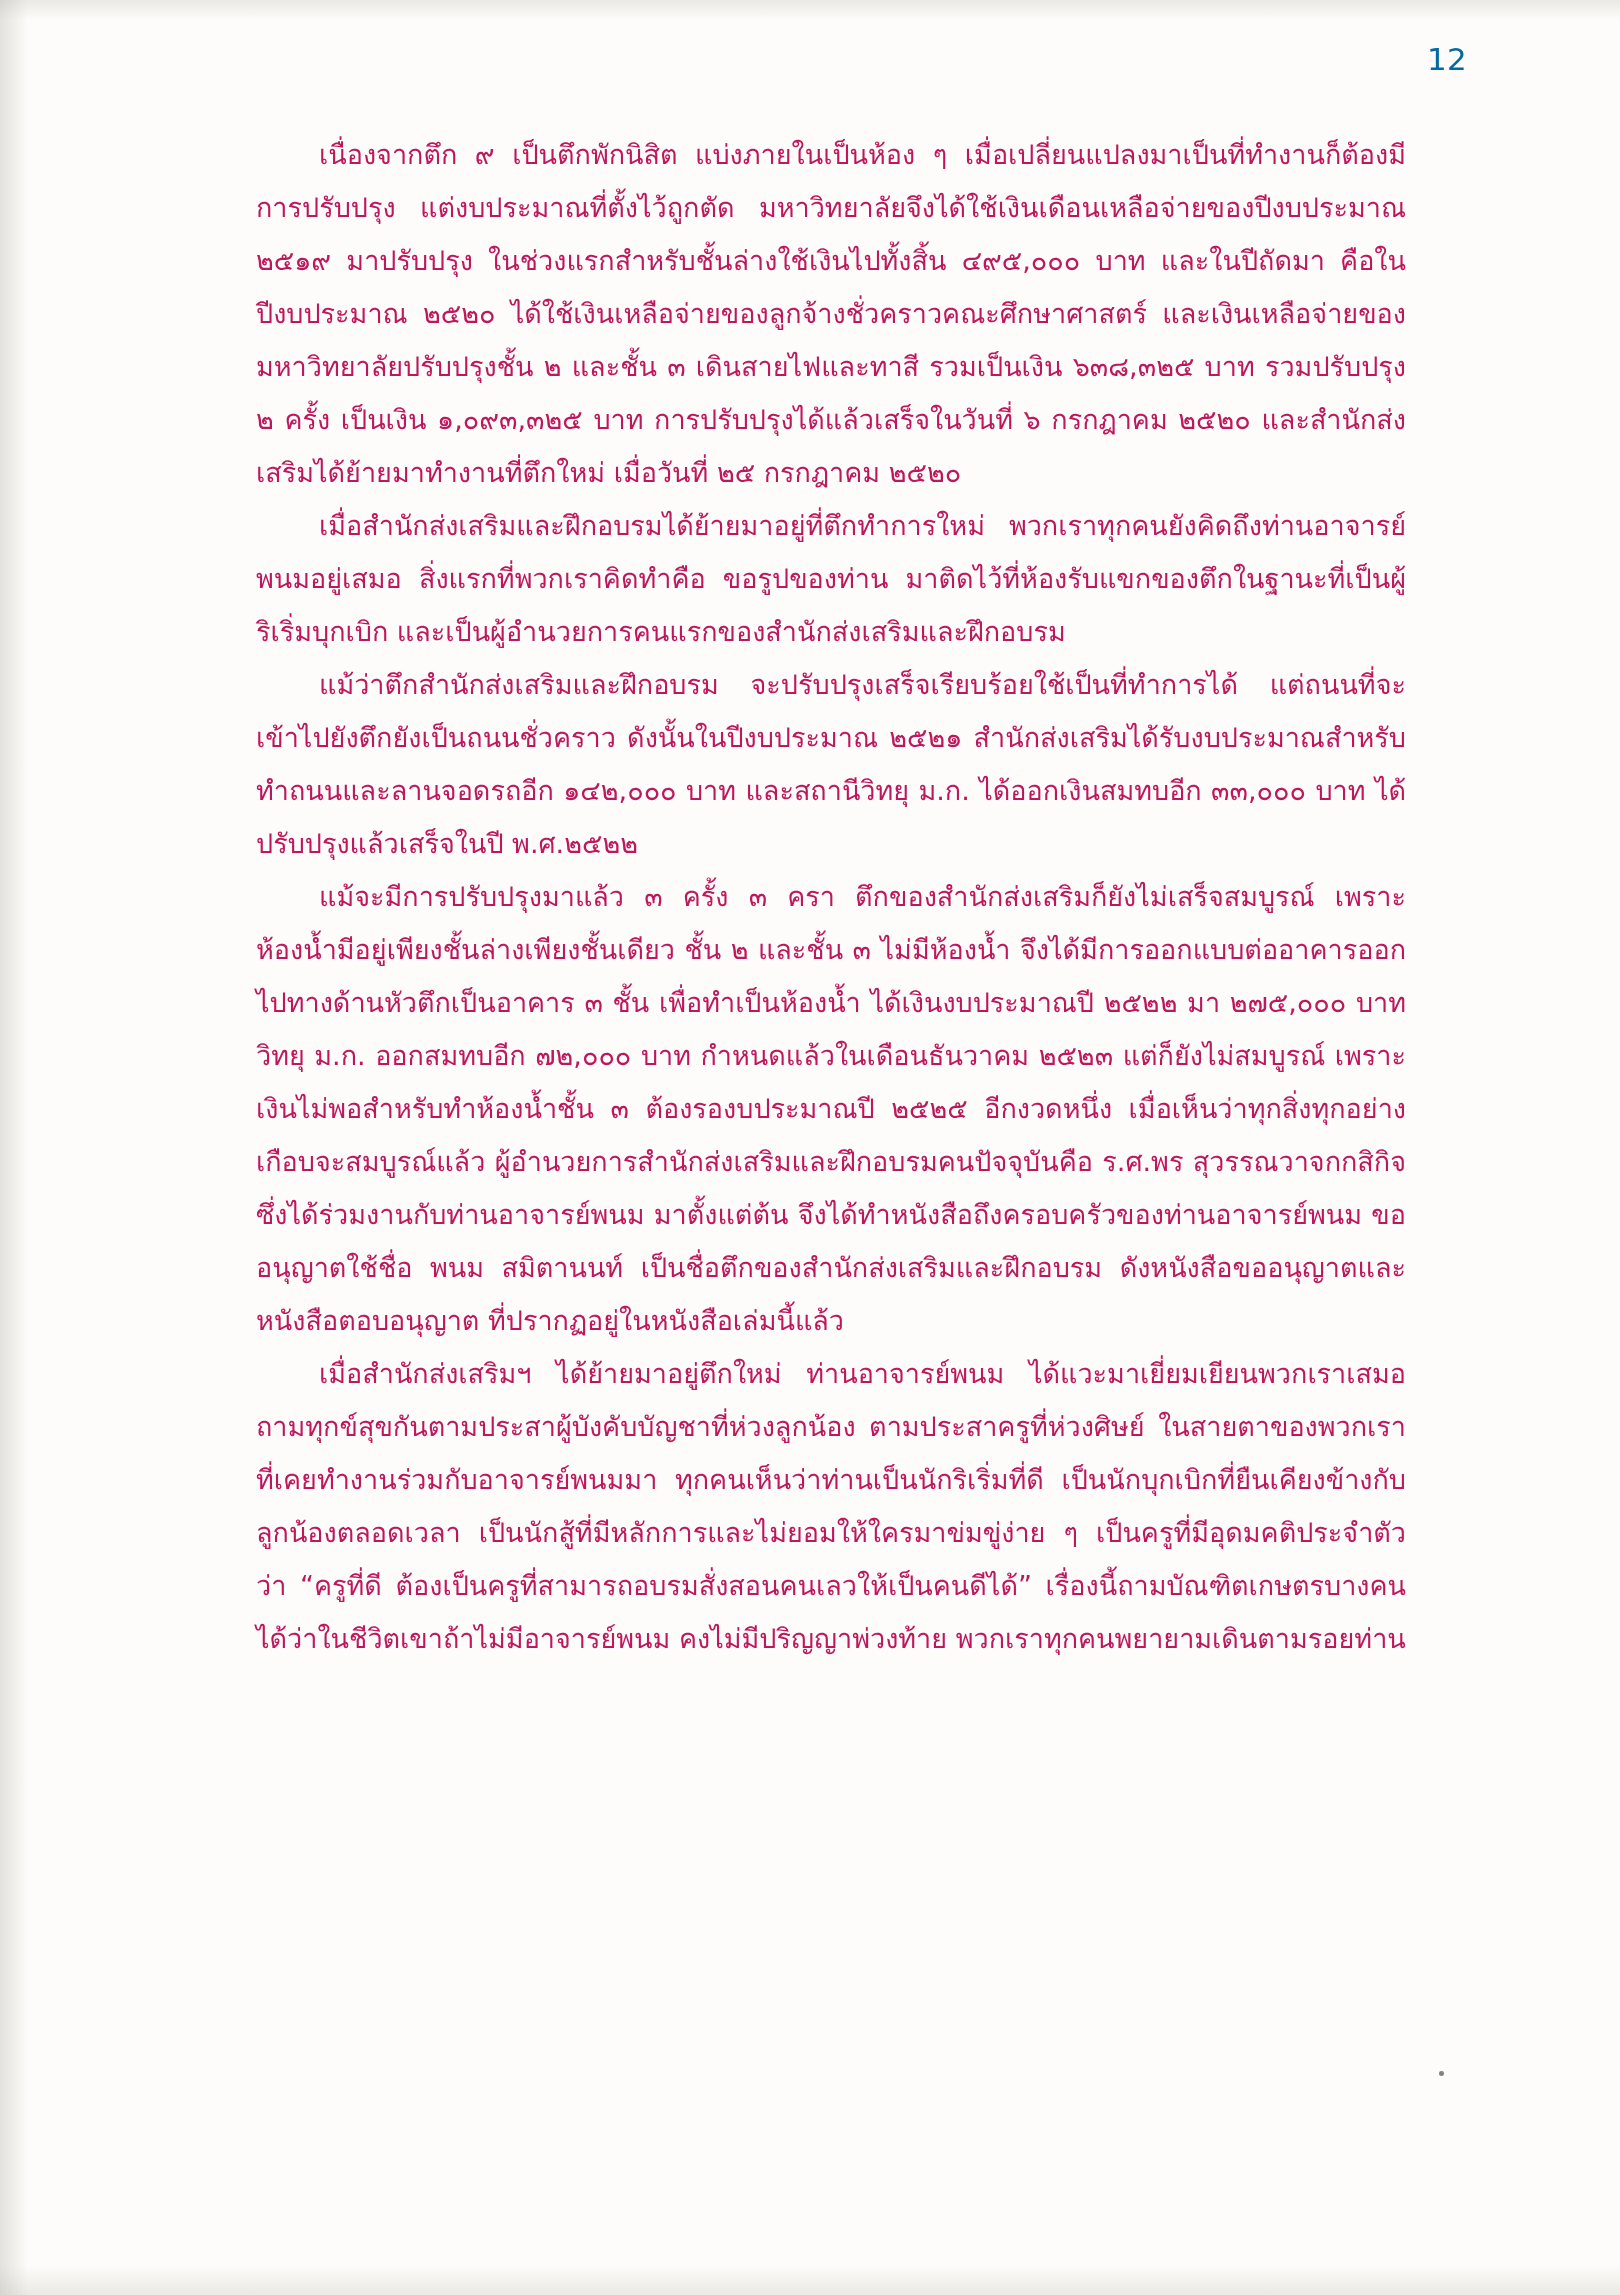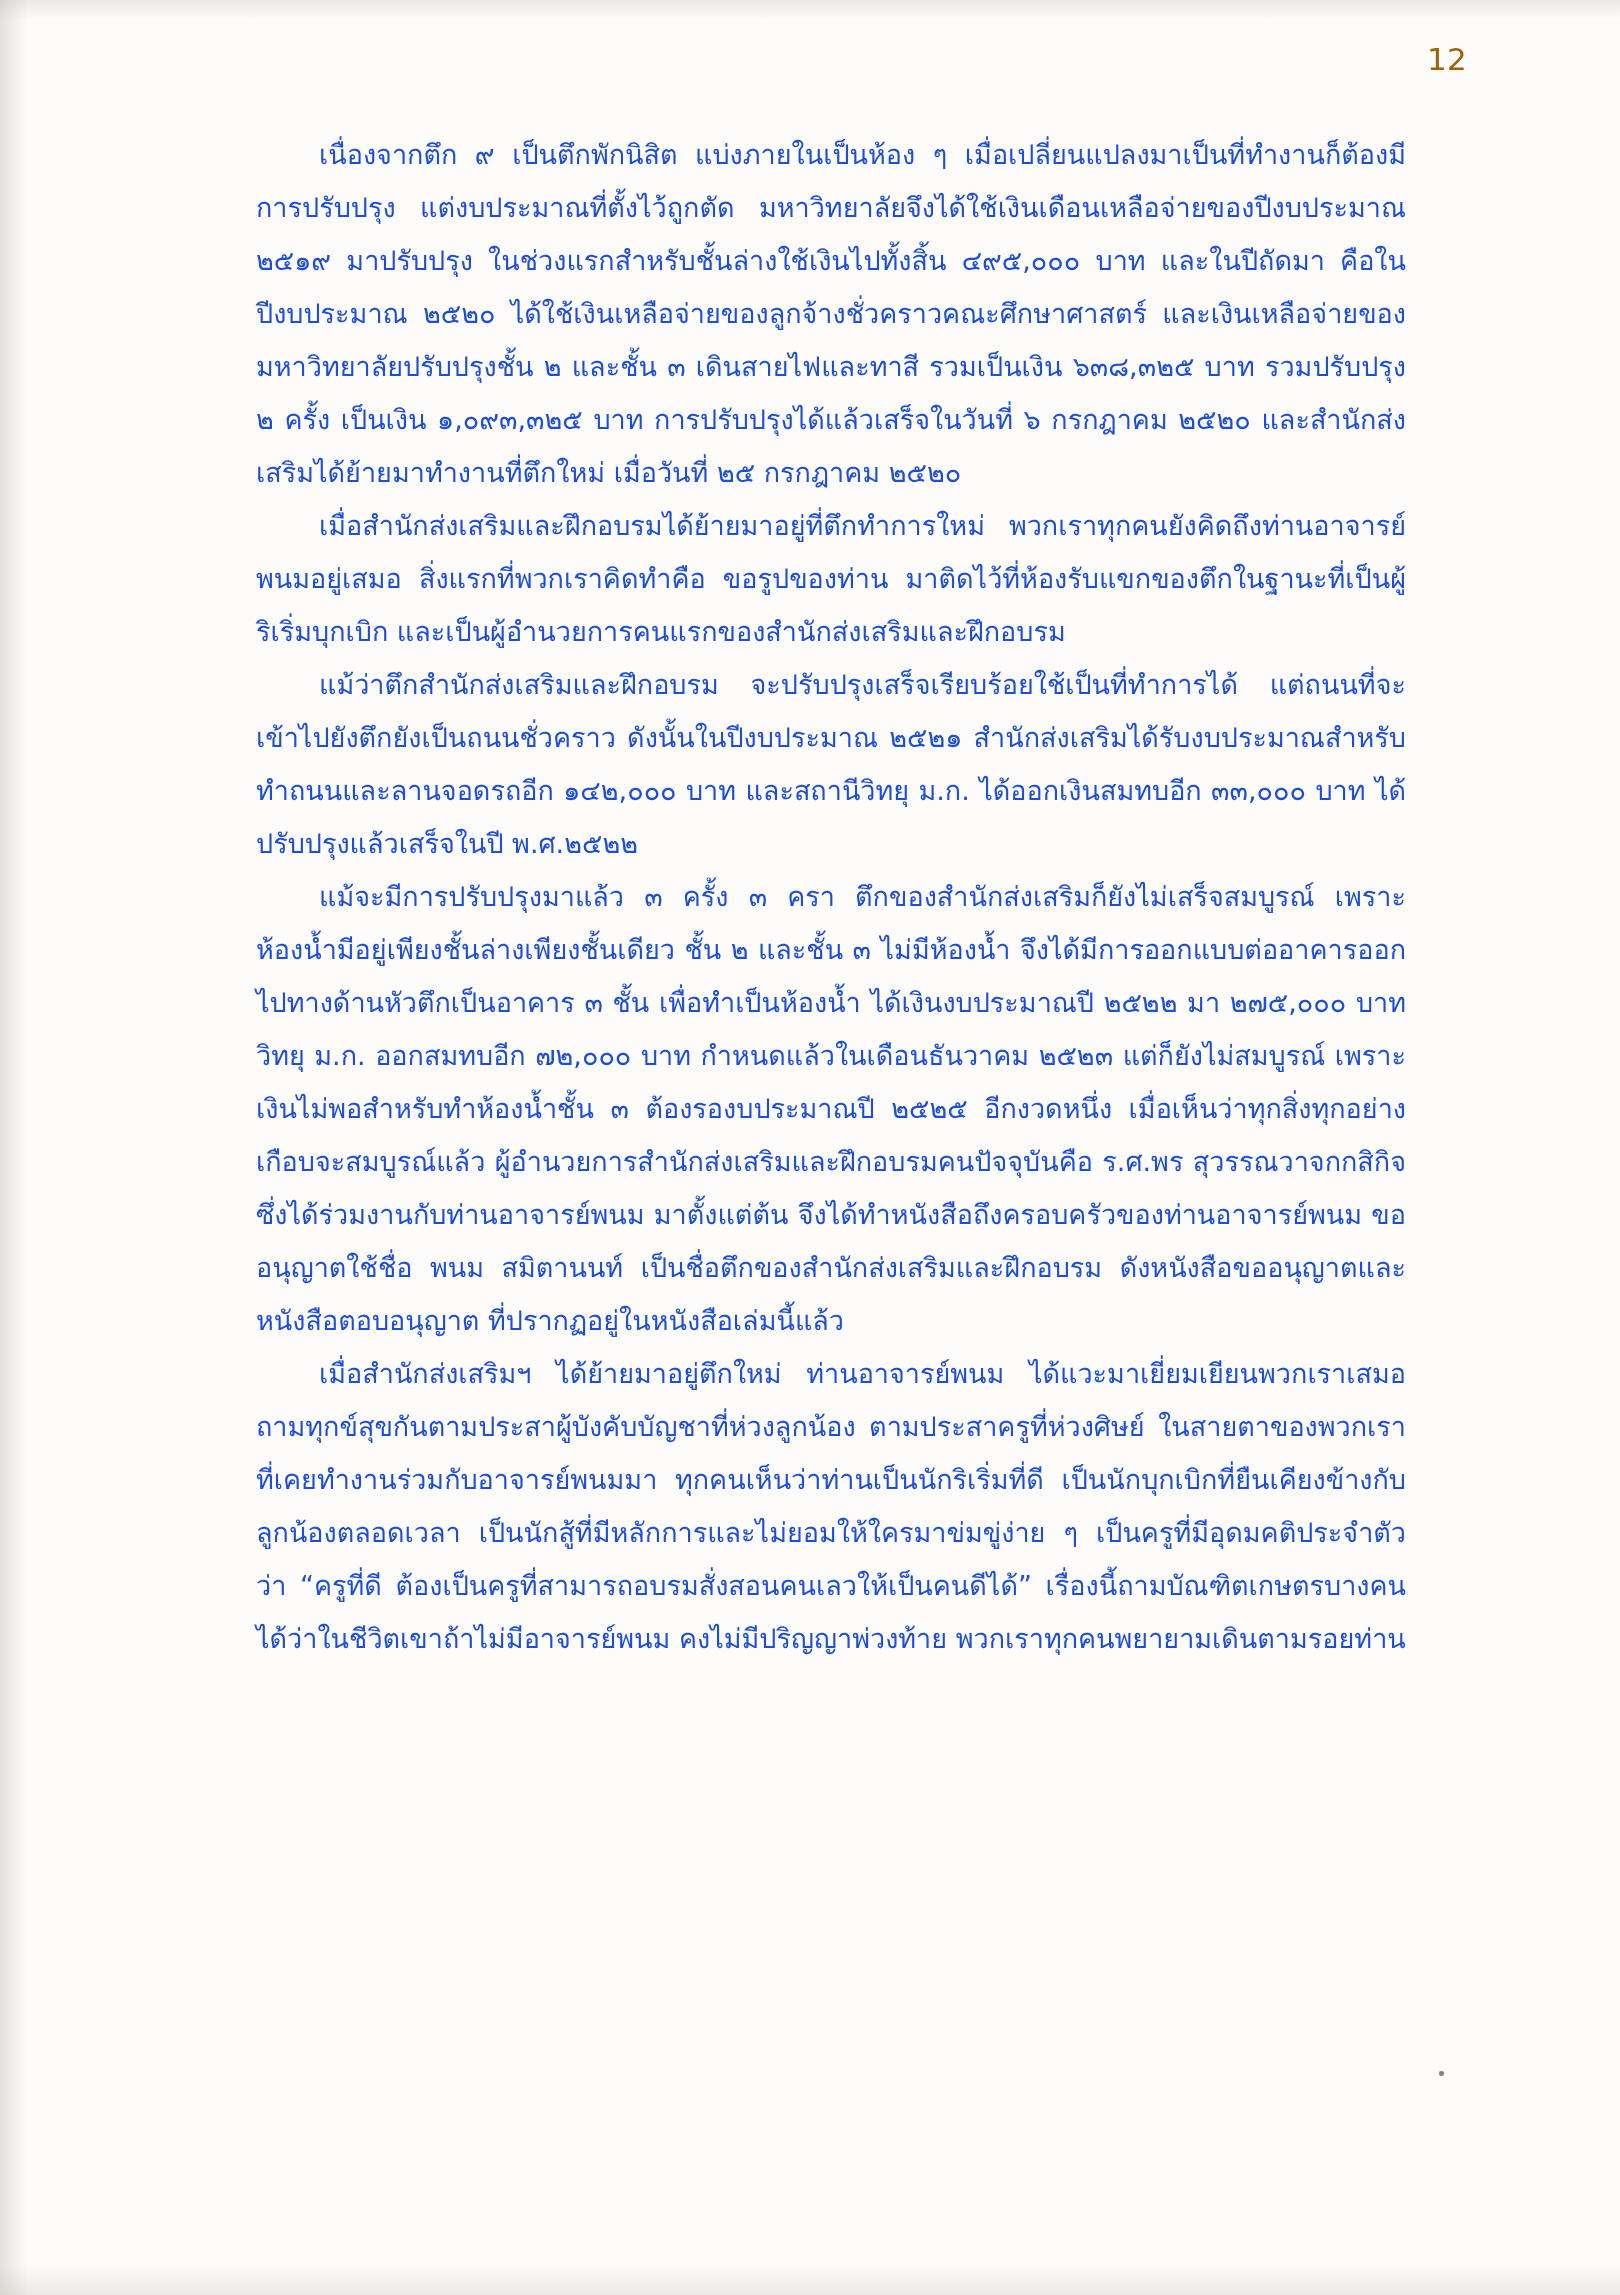--- a/index.html
+++ b/index.html
@@ -15,33 +15,33 @@
     box-sizing: border-box;
     font-family: "DejaVu Sans", "Liberation Sans", sans-serif;
     color: #1a1a1a;
     overflow: hidden;
   }
   .page-number {
     position: absolute;
     top: 41px;
     right: 154px;
     font-size: 31px;
-    color: #a16207;
+    color: #0369a1;
     letter-spacing: 0.3px;
   }
   .body-text {
     position: absolute;
     top: 128px;
     left: 256px;
     width: 1150px;
     font-size: 27px;
     line-height: 53px;
     text-align: justify;
     text-justify: inter-word;
-    color: #1d4ed8;
+    color: #be185d;
   }
   .body-text p {
     margin: 0;
     text-indent: 63px;
   }
   .body-text p.cont {
     text-indent: 63px;
   }
   .stray-mark {
     position: absolute;

